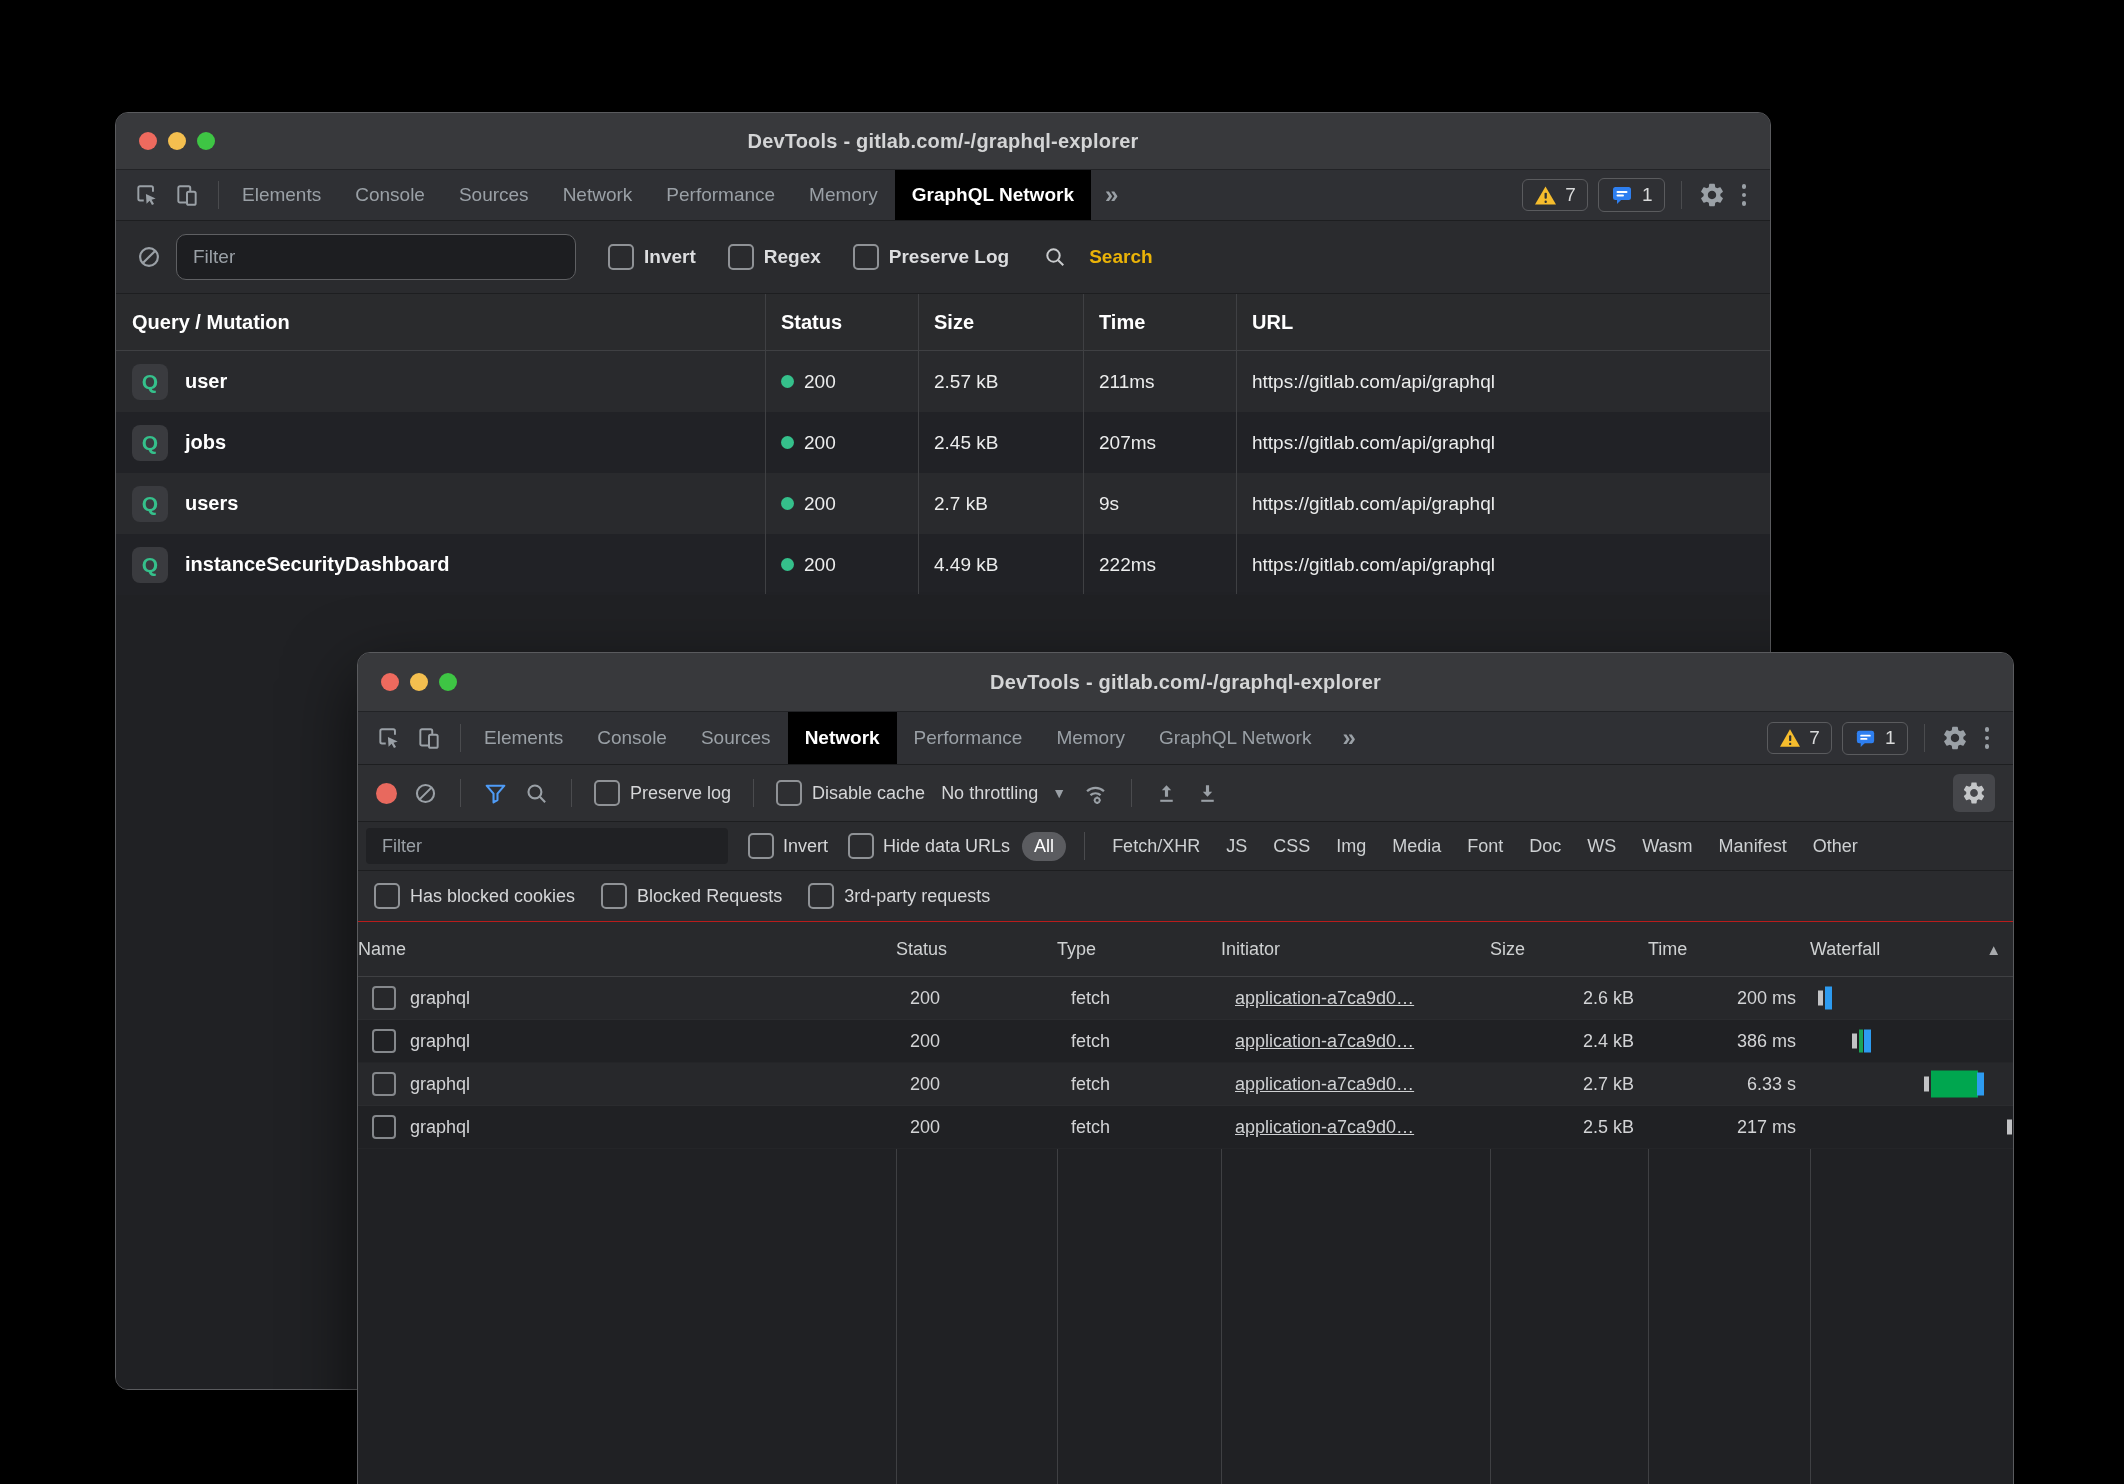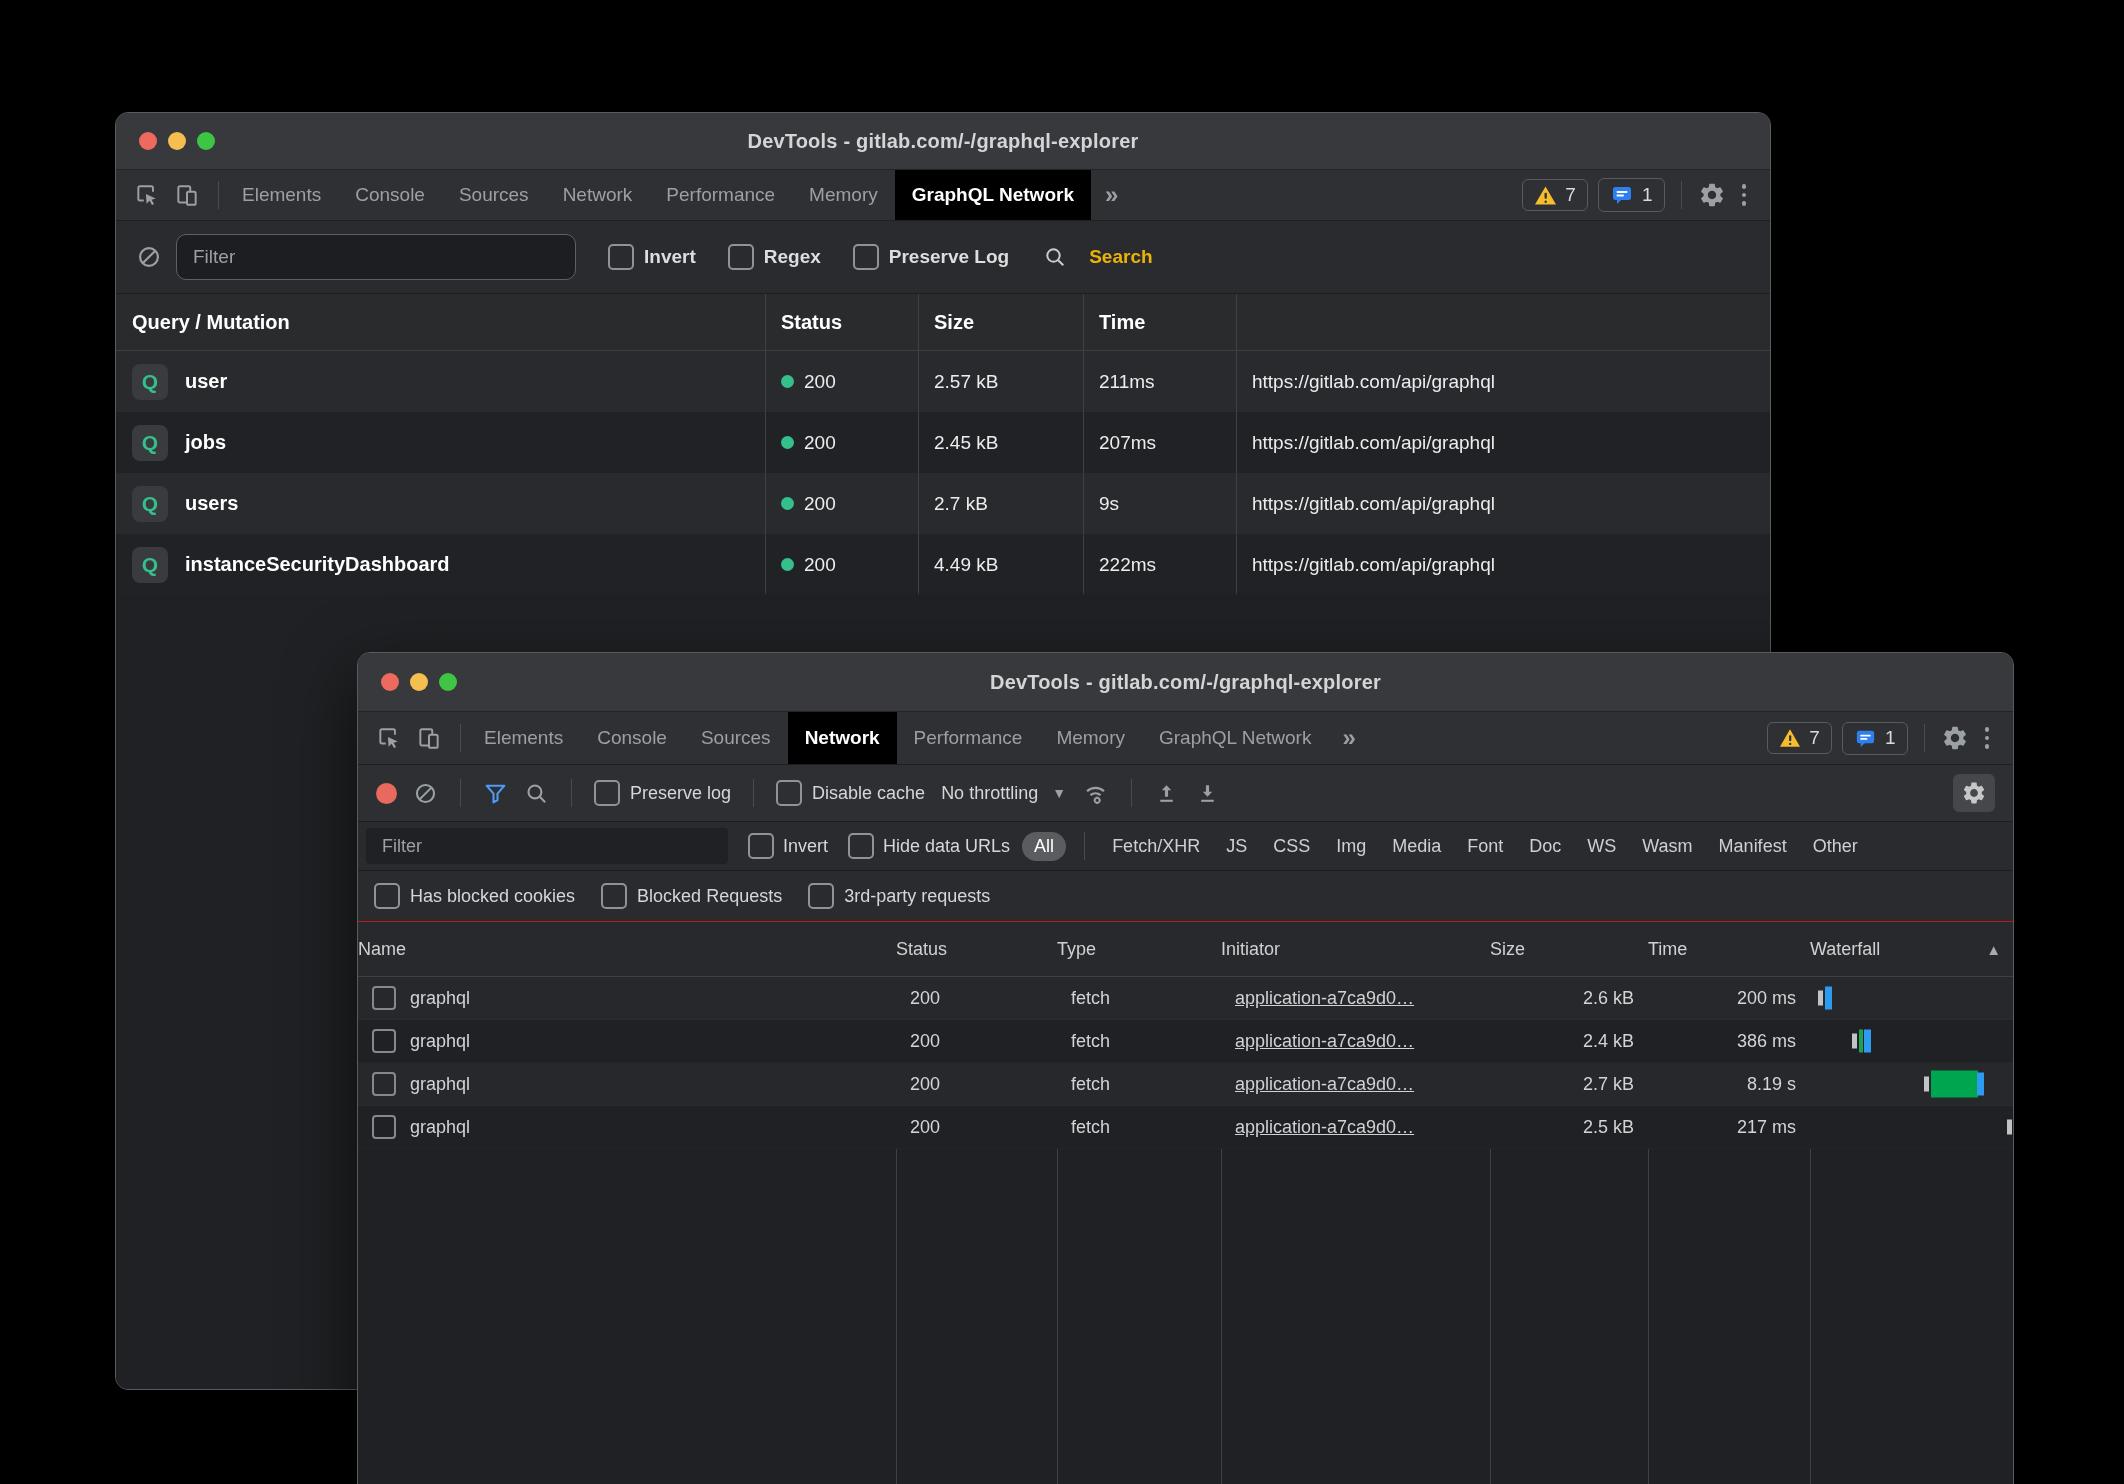--- a/index.html
+++ b/index.html
@@ -234,20 +234,21 @@
       <i style="left:649px"></i>
         <i style="left:802px"></i>
         <i style="left:967px"></i>
         <i style="left:1120px"></i>
     </div>
     <div class="gql-grid gql-header">
       <div class="hcell">Query / Mutation</div>
       <div class="hcell">Status</div>
       <div class="hcell">Size</div>
       <div class="hcell">Time</div>
+      <div class="hcell">URL</div>
     </div>
 
     <div class="gql-grid gql-row odd">
       <div class="cell">
           <span class="qbadge">Q</span>
           <span class="qname">user</span>
         </div>
       <div class="cell">
           <span class="dot"></span>
           <span>200</span>
@@ -588,21 +589,21 @@
       <div class="cell">
           <span>fetch</span>
         </div>
       <div class="cell">
           <span class="initlink">application-a7ca9d0…</span>
         </div>
       <div class="cell r">
           <span>2.7 kB</span>
         </div>
       <div class="cell r">
-          <span>8.19 s</span>
+          <span>6.33 s</span>
         </div>
       <div class="cell wfcell">
         <span class="wfbar wf-grey" style="left:114px"></span>
         <span class="wfbar wf-greenblock" style="left:121px"></span>
         <span class="wfbar wf-blue" style="left:167px"></span>
       </div>
     </div>
     <div class="net-grid net-row even">
       <div class="cell">
           <span class="cb"></span>

